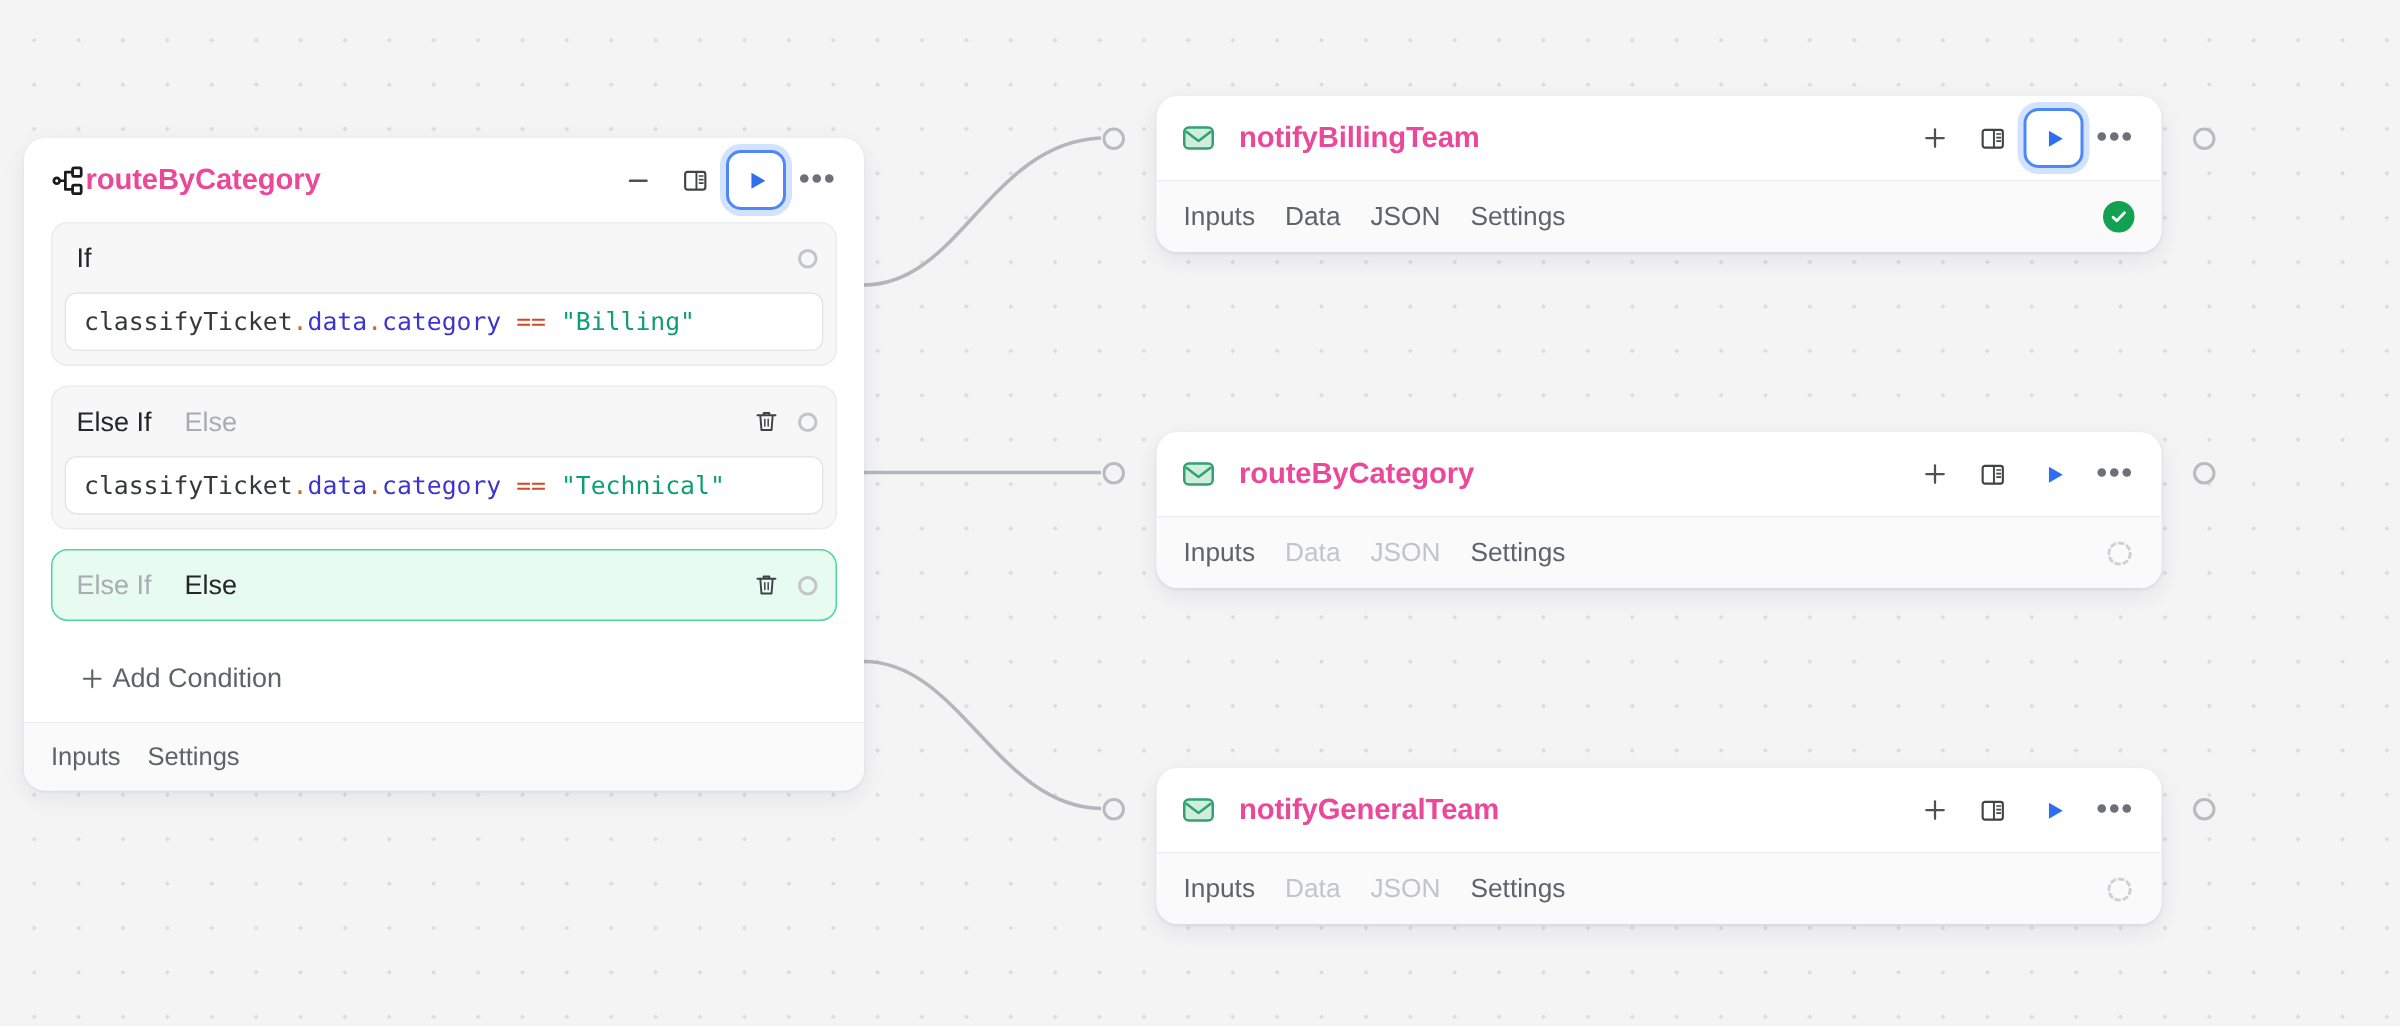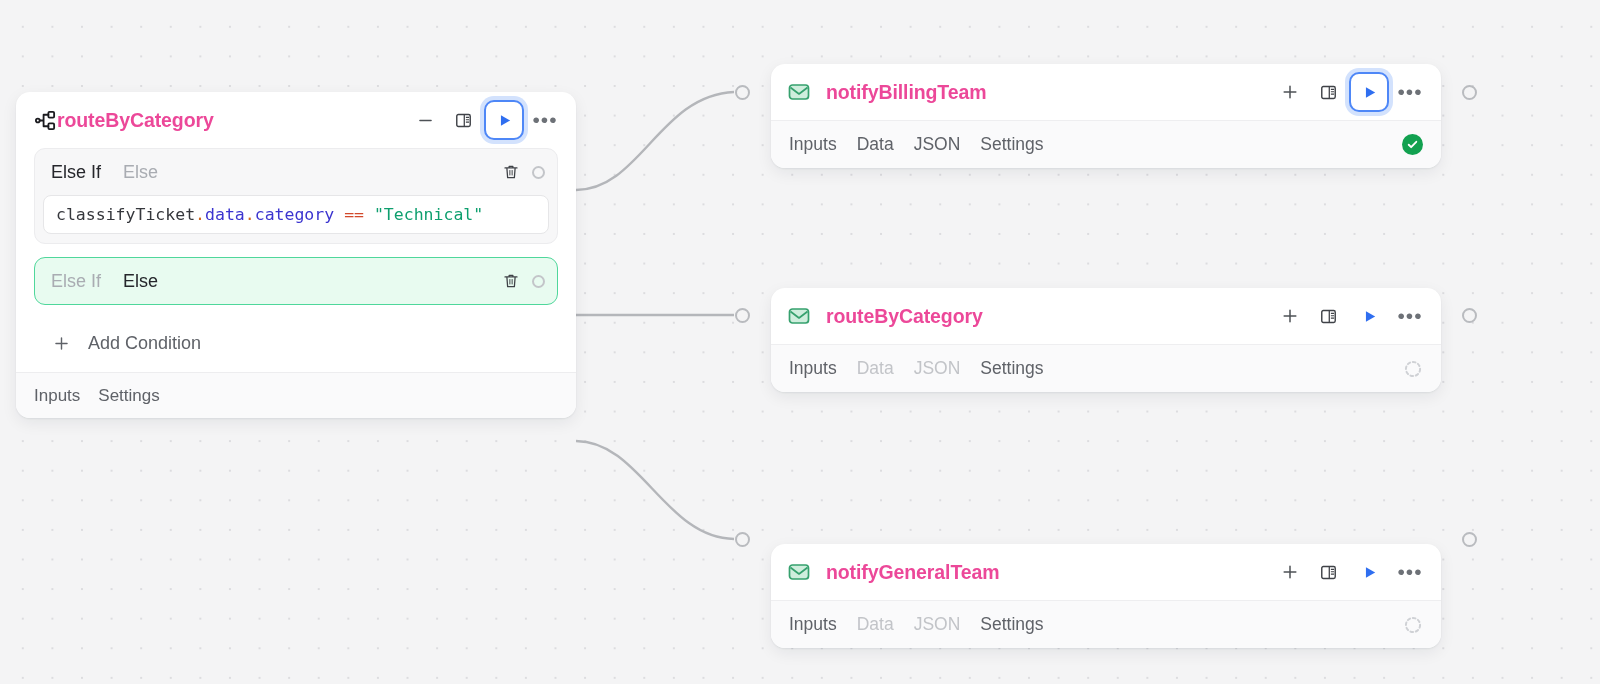--- a/index.html
+++ b/index.html
@@ -129,21 +129,21 @@
   }
   .t-ident { color: #35373c; }
   .t-dot   { color: #d2691e; }
   .t-prop  { color: #3b34cf; }
   .t-op    { color: #d2492a; }
   .t-str   { color: #0e9f6e; }
 
   .add-cond {
     display: flex;
     align-items: center;
-    gap: 17px;
+    gap: 4px;
     height: 50px;
     padding: 0 18px 0 18px;
     font-size: 18px;
     color: #5f6268;
   }
 
   .node-footer {
     display: flex;
     align-items: center;
     gap: 18px;
@@ -239,20 +239,31 @@
             </svg>
         </span>
         <span class="act">
             <span class="dots">•••</span>
           </span>
       </div>
     </div>
 
     <div class="router-body">
 
+      <div class="branch branch-plain">
+        <div class="branch-head">
+          <span class="kw">If</span>
+          <div class="branch-tools">
+            <span class="port"></span>
+          </div>
+        </div>
+        <div class="expr">
+          <span class="t-ident">classifyTicket</span><span class="t-dot">.</span><span class="t-prop">data</span><span class="t-dot">.</span><span class="t-prop">category</span> <span class="t-op">==</span> <span class="t-str">"Billing"</span>
+        </div>
+      </div>
 
       <div class="branch branch-plain">
         <div class="branch-head">
           <span class="kw">Else If</span>
           <span class="kw-muted kw-gap">Else</span>
           <div class="branch-tools">
             <span class="trash">
               <svg width="18" height="18" viewBox="0 0 24 24" fill="none" stroke="#3f4247" stroke-width="1.7" stroke-linecap="round" stroke-linejoin="round">
                 <path d="M4 6.5h16M9.5 6.5V4.5h5v2M6.5 6.5l1 13h9l1-13"></path>
                 <path d="M10.5 10v6M13.5 10v6" stroke-width="1.3"></path>
@@ -385,21 +396,21 @@
       <span class="status">
         <span style="display:flex;">
           <svg width="20" height="20" viewBox="0 0 24 24" fill="none" stroke="#cfd1d5" stroke-width="2.4" stroke-linecap="round" stroke-dasharray="3.2 3.4">
               <circle cx="12" cy="12" r="8.5"></circle>
             </svg>
         </span>
       </span>
     </div>
   </div>
 
-  <div class="node mailnode" style="left:771px; top:512px;margin-top:32px;">
+  <div class="node mailnode" style="left:771px; top:512px;">
     <div class="node-header">
       <span class="hdr-icon">
         <svg width="24" height="24" viewBox="0 0 24 24" fill="#cfeedd" stroke="#36a16e" stroke-width="1.7" stroke-linejoin="round">
           <rect x="2.5" y="5" width="19" height="14" rx="3"></rect>
           <path d="M3.5 7.5l8.5 6.5 8.5-6.5" fill="none"></path>
         </svg>
       </span>
       <span class="node-title">notifyGeneralTeam</span>
       <div class="hdr-actions">
         <span class="act">

